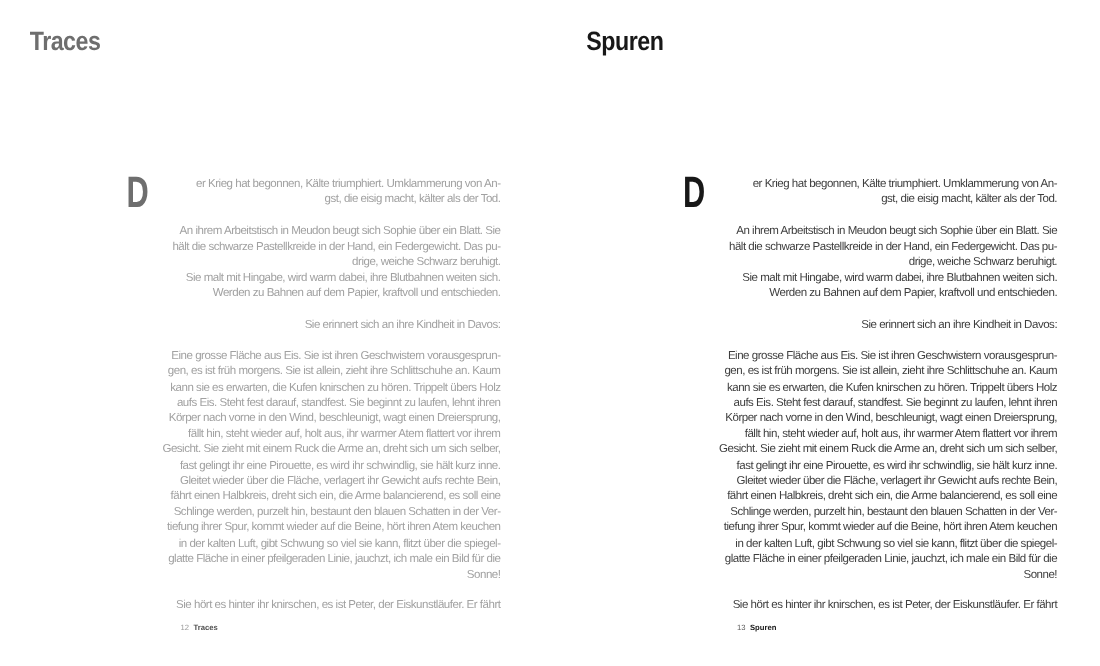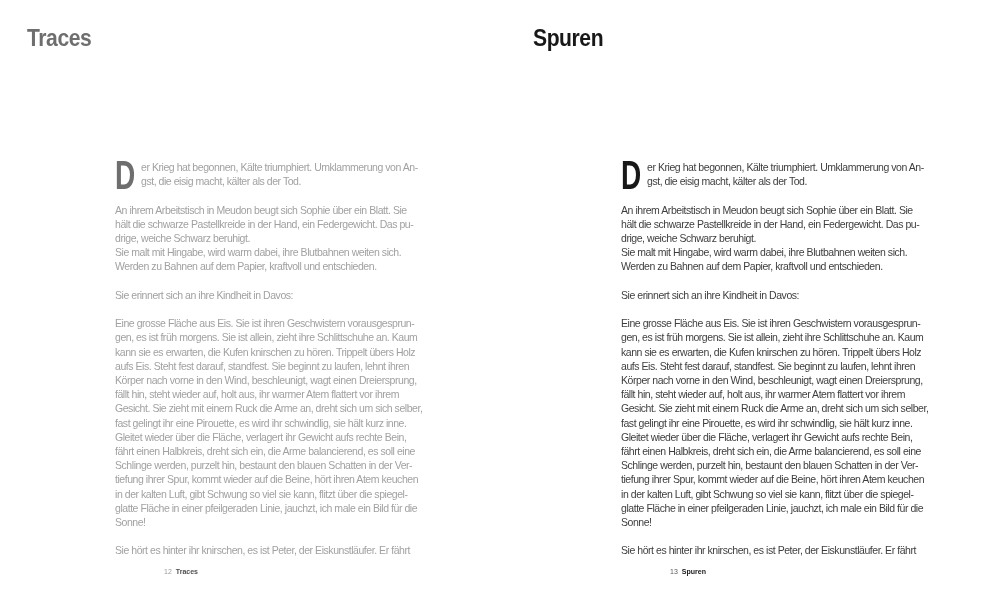--- a/index.html
+++ b/index.html
@@ -1,20 +1,20 @@
 <!DOCTYPE html>
 <html><head>
 <meta charset="utf-8">
 <style>
   html,body{margin:0;padding:0;}
   body{
     width:1000px;height:605px;position:relative;background:#ffffff;
     font-family:"Liberation Sans",sans-serif;overflow:hidden;
   }
-  .spread{position:absolute;left:0;top:0;width:1000px;height:605px;background:#ffffff;}
+  .spread{position:absolute;left:0;top:0;width:1000px;height:605px;background:#ffffff;text-align:right;}
   .page{position:absolute;top:0;width:500px;height:605px;}
   .page[data-page="0"]{left:0;}
   .page[data-page="1"]{left:506px;}
   .title{
     position:absolute;left:27px;top:24px;margin:0;
     font-size:24px;font-weight:bold;letter-spacing:-0.5px;
     color:var(--title-color);
     transform:scaleX(0.88);transform-origin:left top;
     white-space:nowrap;
   }

